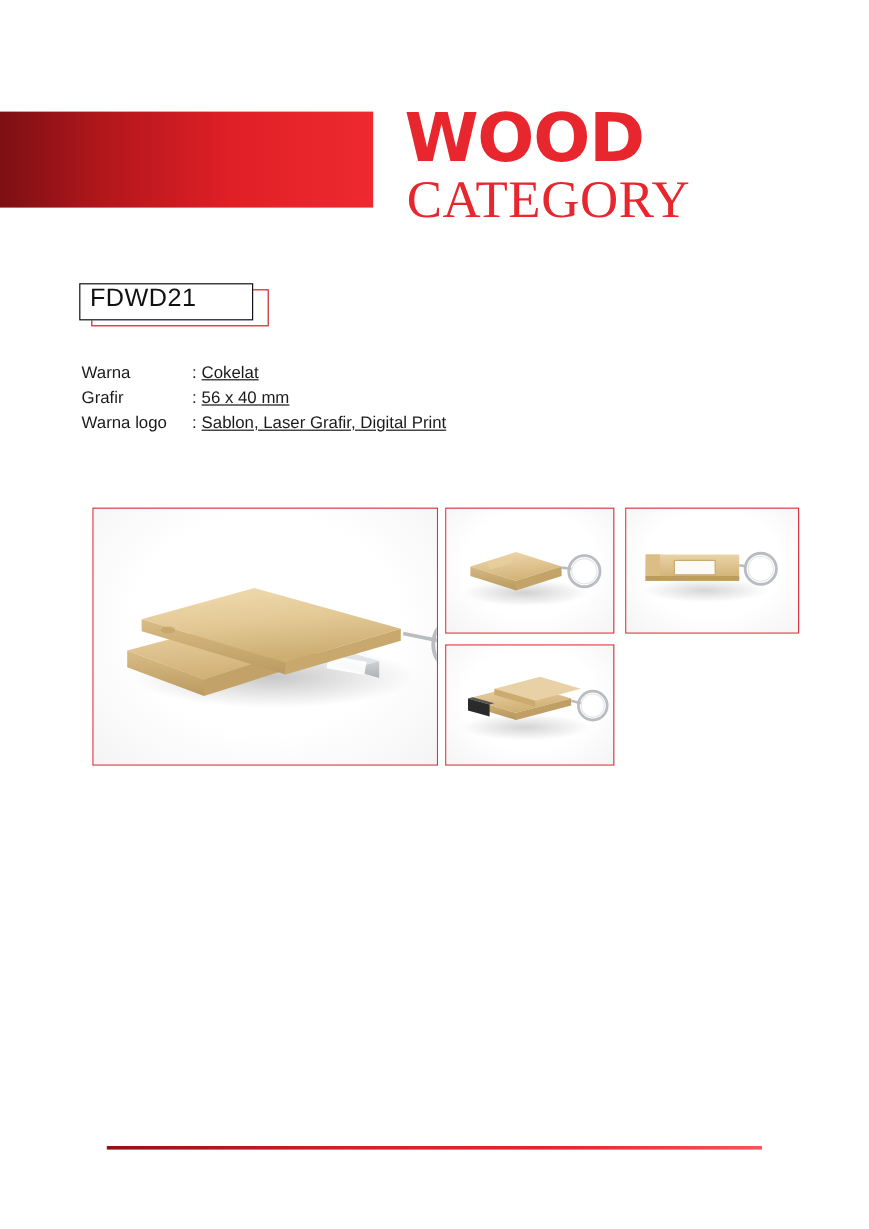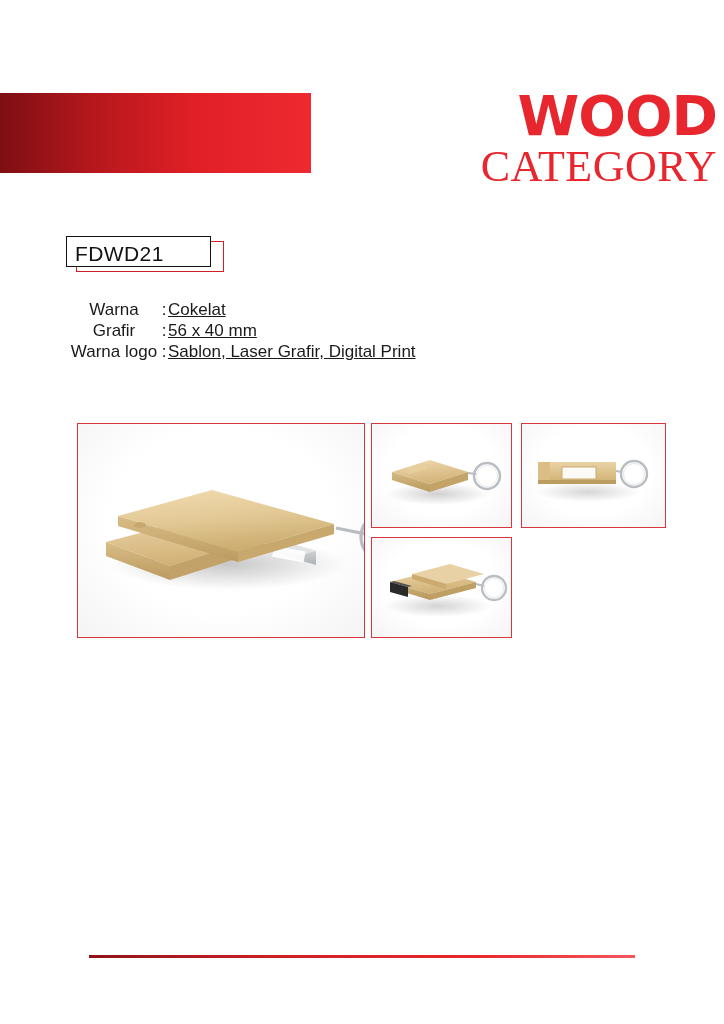--- a/index.html
+++ b/index.html
@@ -29,21 +29,21 @@
     left: 0;
     width: 311px;
     height: 80px;
     background: linear-gradient(to right, #7d0f13 0%, #b2171c 28%, #e01f26 62%, #ee2a30 100%);
   }
   .header-title {
     position: absolute;
     left: 337px;
     top: -4px;
     width: 380px;
-    text-align: right;
+    text-align: left;
   }
   .header-title .line1 {
     font-family: "DejaVu Sans", sans-serif;
     font-weight: bold;
     font-size: 56px;
     line-height: 54px;
     letter-spacing: -1px;
     color: #e8262d;
     display: block;
   }
@@ -78,38 +78,37 @@
   .code-box {
     position: absolute;
     left: 0;
     top: 0;
     width: 145px;
     height: 31px;
     border: 1.5px solid #111111;
     box-sizing: border-box;
     background: #ffffff;
     display: flex;
-    align-items: flex-end;
+    align-items: flex-start;
     padding-left: 8px;
   }
   .code-box span {
     font-family: "Liberation Sans", sans-serif;
     font-size: 21px;
     letter-spacing: 0.4px;
     color: #111111;
   }
 
   
   .specs {
     position: absolute;
     left: 68px;
     top: 303px;
-    font-size: 17px;
+    font-size: 14px;
     color: #1a1a1a;
-    text-align: center;
   }
   .spec-row {
     display: flex;
     margin-bottom: 7px;
     line-height: 14px;
   }
   .spec-label {
     width: 92px;
     flex: 0 0 92px;
   }

